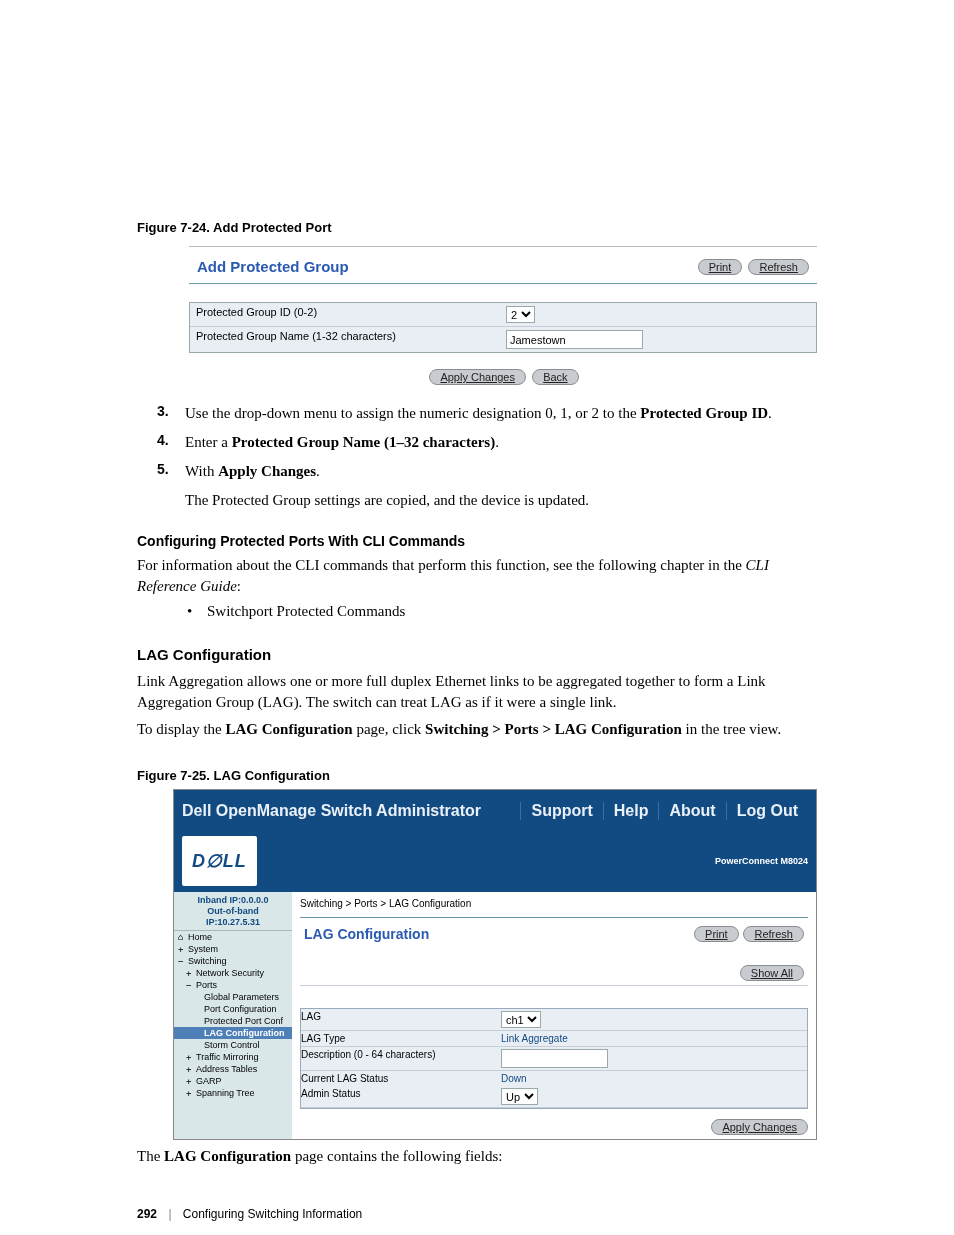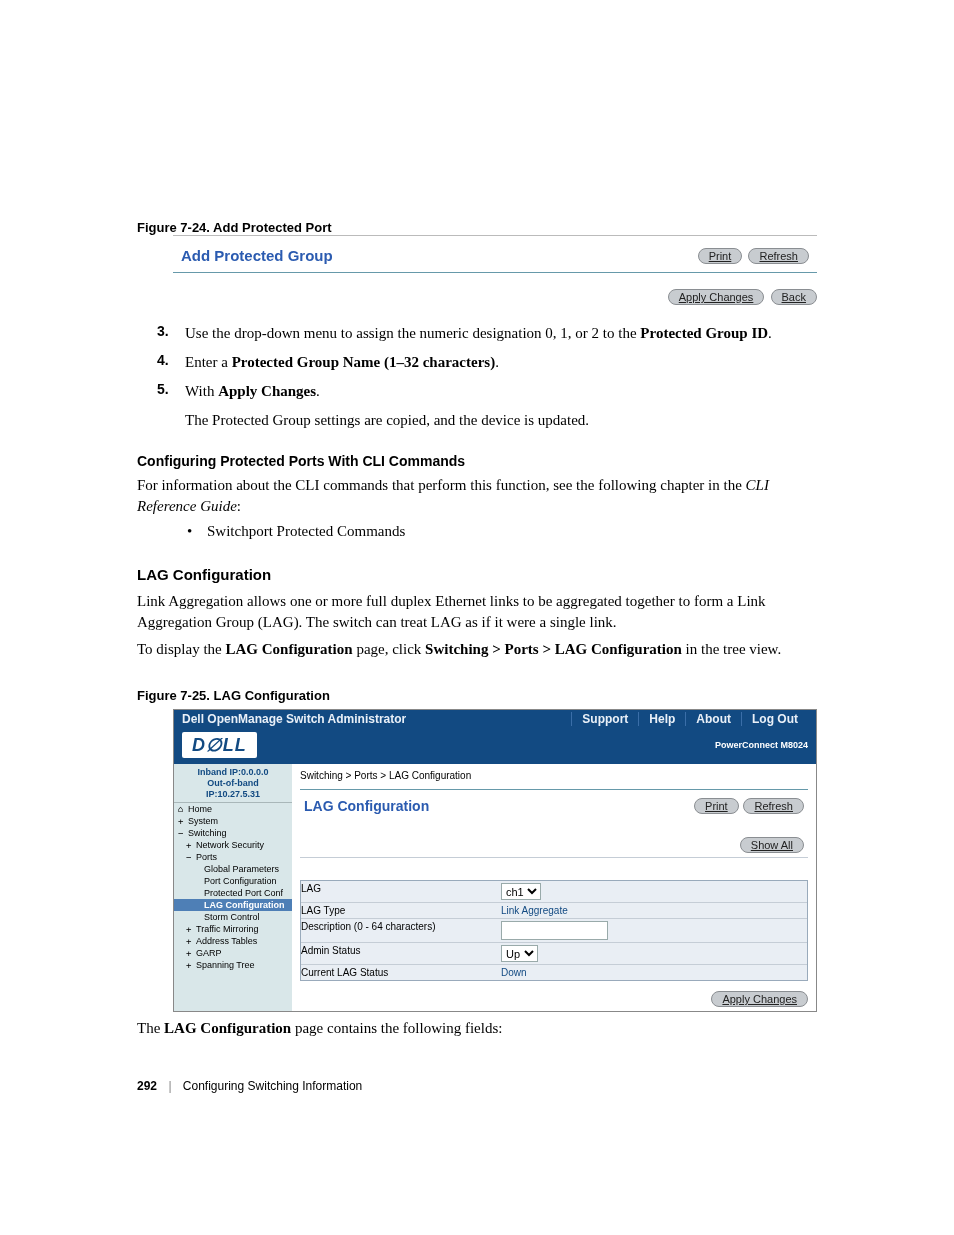--- a/index.html
+++ b/index.html
@@ -15,28 +15,28 @@
     margin: 0 auto;
     padding: 40px 70px 40px 70px;
     box-sizing: border-box;
     position: relative;
   }
   .fig-caption {
     font-family: Arial, Helvetica, sans-serif;
     font-weight: bold;
     font-size: 13px;
     margin-top: 180px;
-    margin-bottom: 0;
+    margin-bottom: 11px;
   }
 
   
   .shot1 {
     border-top: 1px solid #bbb;
     padding-top: 6px;
-    margin-left: 36px;
+    margin-left: 52px;
     font-family: Arial, sans-serif;
   }
   .shot1-header {
     display: flex;
     justify-content: space-between;
     align-items: center;
     padding: 4px 8px 8px 8px;
     border-bottom: 1px solid #69a; 
   }
   .shot1-title {
@@ -76,21 +76,21 @@
     background: #fff;
   }
   .mini-input {
     font-size: 11px;
     height: 15px;
     width: 130px;
     border: 1px solid #9aa;
     padding-left: 3px;
   }
   .apply-row {
-    text-align: right;
+    text-align: center;
     margin-top: 14px;
   }
 
   
   .steps {
     margin: 18px 0 0 20px;
     list-style: none;
     padding-left: 0;
   }
   .steps li {
@@ -152,23 +152,23 @@
     font-family: Verdana, Arial, sans-serif;
     font-size: 10px;
   }
   .shot2-topbar {
     background: #124a82;
     color: #e9f0f8;
     display: flex;
     justify-content: space-between;
     align-items: center;
     height: 18px;
-    padding: 0 8px;
-    font-weight: bold;
-    font-size: 12px;
+    padding: 12px 8px;
+    font-weight: bold;
+    font-size: 16px;
   }
   .shot2-topbar .right {
     display: flex; gap: 0;
   }
   .shot2-topbar .right span {
     padding: 0 10px;
     border-left: 1px solid #3a6ea8;
   }
   .shot2-brand {
     background: #124a82;
@@ -178,21 +178,21 @@
     align-items: center;
     color: #fff;
   }
   .logo-dell {
     background: #fff;
     color: #124a82;
     font-weight: 900;
     font-family: Arial, sans-serif;
     font-size: 18px;
     letter-spacing: 1px;
-    padding: 2px 10px;
+    padding: 14px 10px;
     border-radius: 2px;
     font-style: italic;
   }
   .shot2-prod {
     font-size: 9px; font-weight: bold;
   }
   .shot2-main {
     display: flex;
   }
   .shot2-nav {
@@ -275,20 +275,36 @@
 
   <div class="fig-caption">Figure 7-24.    Add Protected Port</div>
 
   <div class="shot1">
     <div class="shot1-header">
       <span class="shot1-title">Add Protected Group</span>
       <span>
         <span class="pill-btn">Print</span>
         <span class="pill-btn">Refresh</span>
       </span>
+    </div>
+    <div class="shot1-body">
+      <div class="row1">
+        <span class="lbl">Protected Group ID (0-2)</span>
+        <span class="val">
+          <select class="mini-select">
+            <option>2</option>
+          </select>
+        </span>
+      </div>
+      <div class="row1" style="border-bottom:none">
+        <span class="lbl">Protected Group Name (1-32 characters)</span>
+        <span class="val">
+          <input type="text" class="mini-input" value="Jamestown" style="">
+        </span>
+      </div>
     </div>
     <div class="apply-row">
       <span class="pill-btn">Apply Changes</span>
       <span class="pill-btn">Back</span>
     </div>
   </div>
 
   <ol class="steps">
     <li>
       <span class="num">3.</span>
@@ -415,28 +431,28 @@
               <select class="mini-select"><option>ch1</option></select>
             </div>
             <div class="lag-row">
               <span class="lbl">LAG Type</span>
               <span class="lag-val-blue">Link Aggregate</span>
             </div>
             <div class="lag-row">
               <span class="lbl">Description (0 - 64 characters)</span>
               <input type="text" class="mini-input" style="width: 100px;" value="">
             </div>
+            <div class="lag-row" style="border-bottom:none">
+              <span class="lbl">Current LAG Status</span>
+              <span class="lag-val-blue">Down</span>
+            </div>
             <div class="lag-row">
               <span class="lbl">Admin Status</span>
               <select class="mini-select"><option>Up</option></select>
             </div>
-            <div class="lag-row" style="border-bottom:none">
-              <span class="lbl">Current LAG Status</span>
-              <span class="lag-val-blue">Down</span>
-            </div>
           </div>
           <div class="lag-apply">
             <span class="pill-btn">Apply Changes</span>
           </div>
         </div>
       </div>
     </div>
   </div>
 
   <div class="para final-para">

